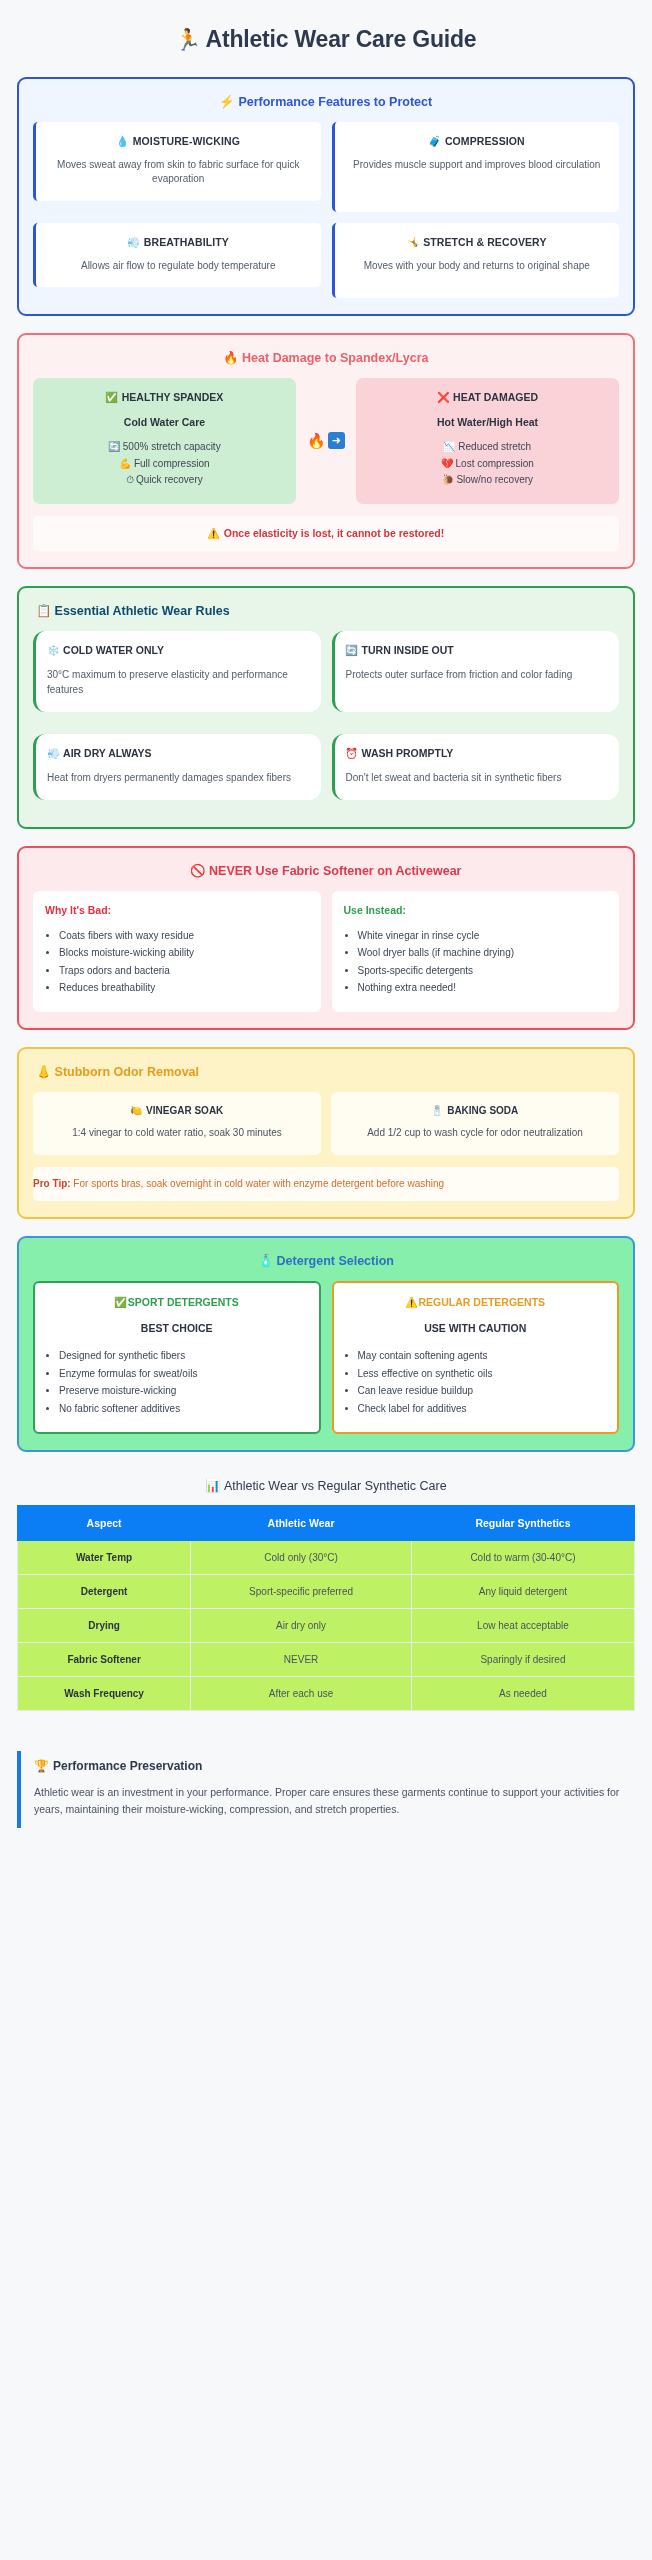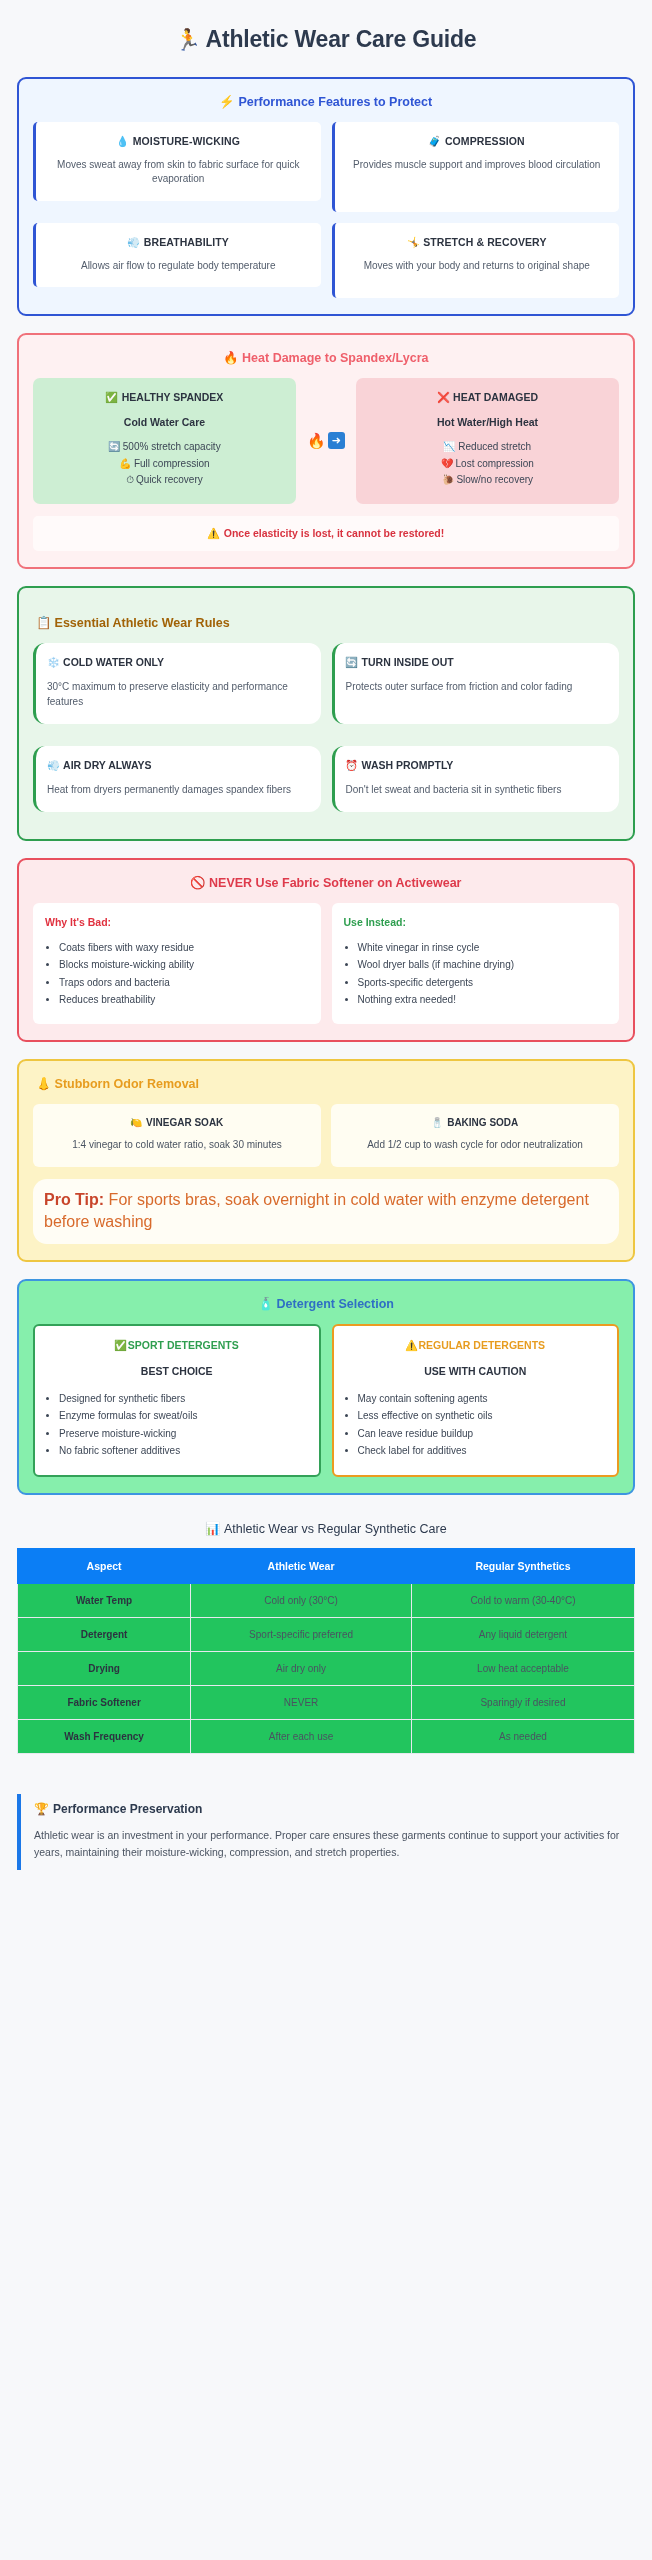--- a/index.html
+++ b/index.html
@@ -133,21 +133,21 @@
     margin-top: 12px;
     padding: 11px 8px;
     text-align: center;
     font-size: 10.5px;
     font-weight: bold;
     color: #d8323f;
   }
 
   
   .p-rules { background: #e8f6ea; border: 2px solid #2e9e4f; }
-  .p-rules .panel-title-left { color: #a16207; margin-top: 12px; }
+  .p-rules .panel-title-left { color: #0c4a6e; }
   .rcard {
     background: #fff;
     border-left: 3px solid #2e9e4f;
     border-radius: 12px;
     padding: 13px 11px 15px;
     text-align: left;
     margin-bottom: 11px;
   }
   .rcard .t {
     font-size: 10.5px; font-weight: bold; color: #2c3340;
@@ -181,24 +181,24 @@
     padding: 13px 7px 15px;
     text-align: center;
   }
   .ocard .t {
     font-size: 10px; font-weight: bold; color: #2c3340; margin-bottom: 10px;
   }
   .ocard .t .emj { margin-right: 3px; }
   .ocard .d { font-size: 10px; color: #4a5361; line-height: 1.45; }
   .pro-tip {
     background: #fffdf5;
-    border-radius: 14px;
+    border-radius: 5px;
     margin-top: 12px;
-    padding: 10px 11px;
-    font-size: 16px;
+    padding: 10px 0;
+    font-size: 10px;
     color: #d86a2c;
     line-height: 1.4;
   }
   .pro-tip b { color: #c8452b; }
 
   
   .p-det { background: #86efac; border: 2px solid #3d95e0; }
   .p-det .panel-title { color: #2f6fc4; }
   .dcard {
     background: #fff;
@@ -220,21 +220,21 @@
   
   .tbl-sect { margin-top: 26px; }
   .tbl-title {
     text-align: center;
     font-size: 12.5px;
     font-weight: normal;
     color: #2d3a4e;
     margin-bottom: 12px;
   }
   .tbl-title .emj { margin-right: 3px; }
-  table { width: 100%; border-collapse: collapse; background: #22c55e; }
+  table { width: 100%; border-collapse: collapse; background: #bef264; }
   th {
     background: #0b7ef5;
     color: #fff;
     font-size: 10.5px;
     font-weight: bold;
     padding: 11px 4px;
     text-align: center;
     border: 1px solid #0b7ef5;
   }
   td {

